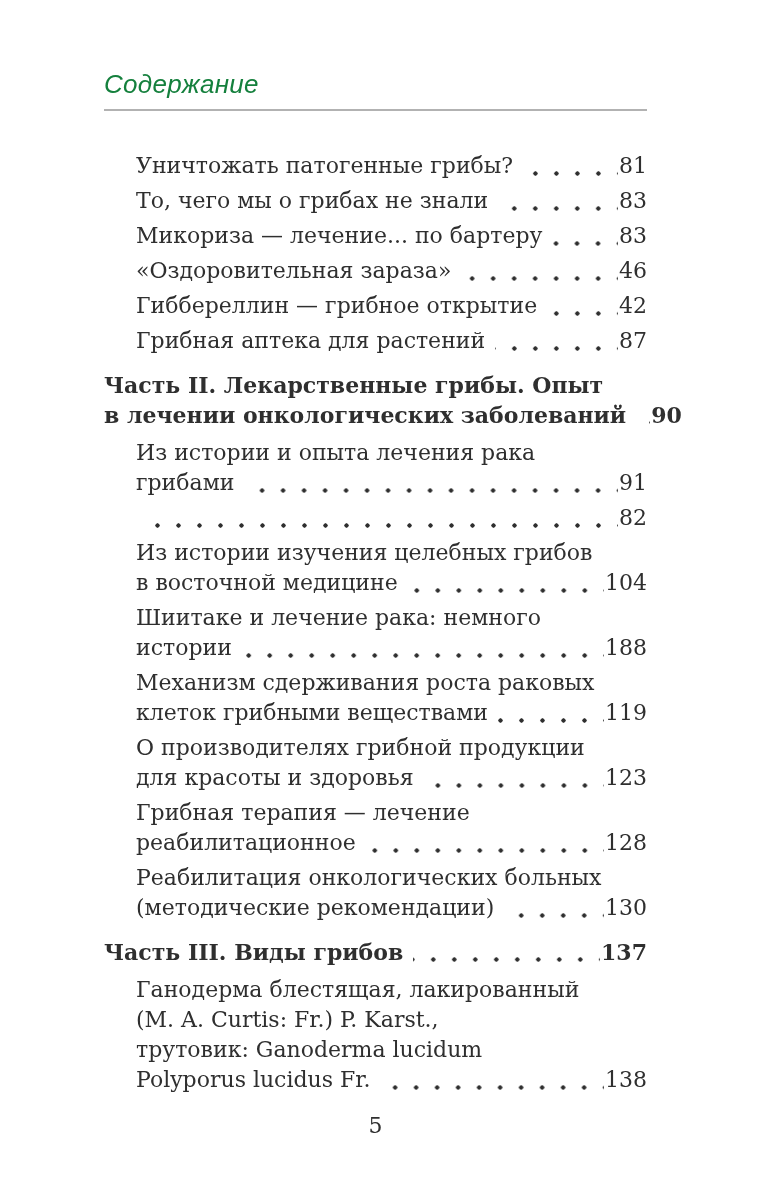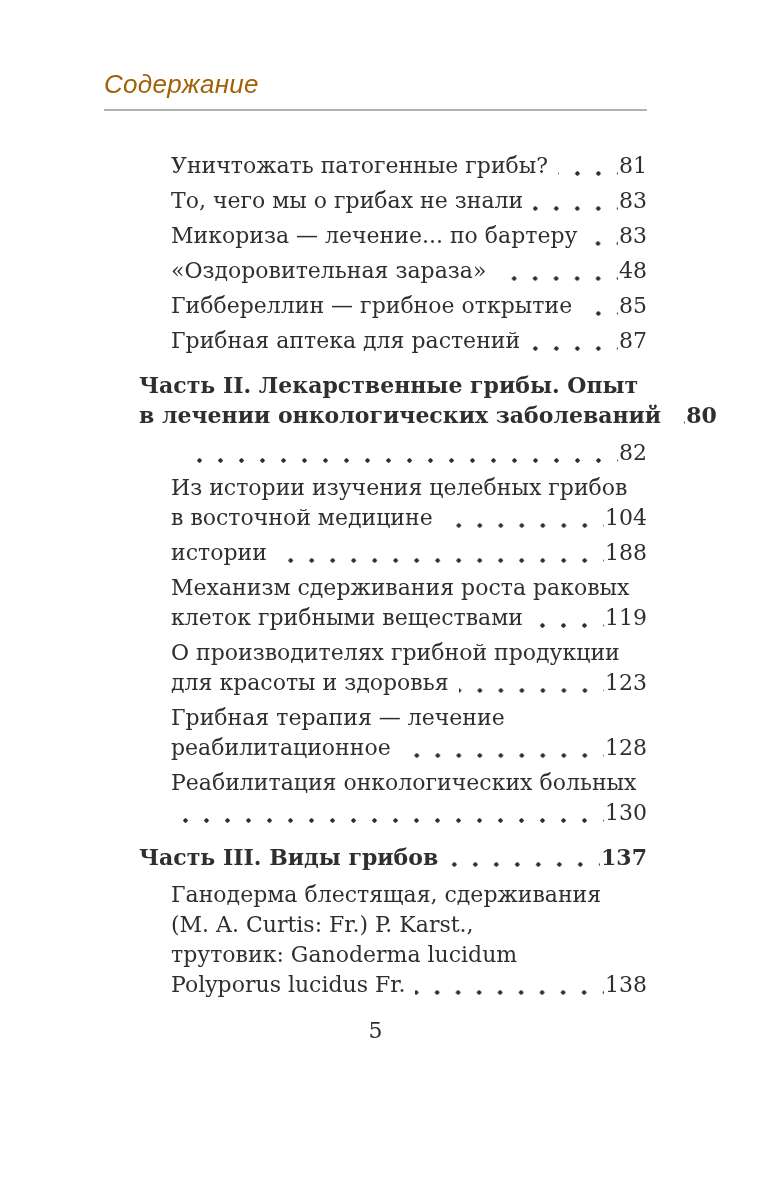--- a/index.html
+++ b/index.html
@@ -12,27 +12,27 @@
     -webkit-font-smoothing: antialiased;
   }
   .page { padding: 70px 116px 0 104px; }
 
   .title {
     font-family: "Liberation Sans", sans-serif;
     font-style: italic;
     font-weight: 400;
     font-size: 26px;
     line-height: 1.1;
-    color: #a16207;
+    color: #15803d;
     letter-spacing: 0.3px;
   }
   .rule { height: 2px; background: #b2b2b2; margin-top: 10px; }
 
   .toc { margin-top: 40px; font-size: 22px; }
-  .entry { margin-bottom: 5px; margin-left: 35px; }
+  .entry { margin-bottom: 5px; }
   .entry.item { padding-left: 32px; }
   .entry.section { font-weight: 700; margin-top: 14px; margin-bottom: 8px; }
   .line { line-height: 30px; white-space: nowrap; }
   .line.last { display: flex; align-items: baseline; white-space: normal; }
   .txt { white-space: nowrap; }
   .leader {
     flex: 1 1 auto;
     align-self: flex-end;
     height: 7px;
     margin: 0 1px 4px 10px;
@@ -79,60 +79,69 @@
         <div class="line last">
           <span class="txt">Микориза — лечение... по бартеру</span>
           <span class="leader"></span>
           <span class="pg">83</span>
         </div>
       </div>
       <div class="entry item">
         <div class="line last">
           <span class="txt">«Оздоровительная зараза»</span>
           <span class="leader"></span>
-          <span class="pg">48</span>
+          <span class="pg">46</span>
         </div>
       </div>
       <div class="entry item">
         <div class="line last">
           <span class="txt">Гиббереллин — грибное открытие</span>
           <span class="leader"></span>
-          <span class="pg">85</span>
+          <span class="pg">42</span>
         </div>
       </div>
       <div class="entry item">
         <div class="line last">
           <span class="txt">Грибная аптека для растений</span>
           <span class="leader"></span>
           <span class="pg">87</span>
         </div>
       </div>
       <div class="entry section">
         <div class="line">Часть II. Лекарственные грибы. Опыт</div>
         <div class="line last">
           <span class="txt">в лечении онкологических заболеваний</span>
           <span class="leader"></span>
-          <span class="pg">80</span>
+          <span class="pg">90</span>
+        </div>
+      </div>
+      <div class="entry item">
+        <div class="line">Из истории и опыта лечения рака</div>
+        <div class="line last">
+          <span class="txt">грибами</span>
+          <span class="leader"></span>
+          <span class="pg">91</span>
         </div>
       </div>
       <div class="entry item">
         <div class="line last">
           <span class="leader"></span>
           <span class="pg">82</span>
         </div>
       </div>
       <div class="entry item">
         <div class="line">Из истории изучения целебных грибов</div>
         <div class="line last">
           <span class="txt">в восточной медицине</span>
           <span class="leader"></span>
           <span class="pg">104</span>
         </div>
       </div>
       <div class="entry item">
+        <div class="line">Шиитаке и лечение рака: немного</div>
         <div class="line last">
           <span class="txt">истории</span>
           <span class="leader"></span>
           <span class="pg">188</span>
         </div>
       </div>
       <div class="entry item">
         <div class="line">Механизм сдерживания роста раковых</div>
         <div class="line last">
           <span class="txt">клеток грибными веществами</span>
@@ -152,33 +161,34 @@
         <div class="line">Грибная терапия — лечение</div>
         <div class="line last">
           <span class="txt">реабилитационное</span>
           <span class="leader"></span>
           <span class="pg">128</span>
         </div>
       </div>
       <div class="entry item">
         <div class="line">Реабилитация онкологических больных</div>
         <div class="line last">
+          <span class="txt">(методические рекомендации)</span>
           <span class="leader"></span>
           <span class="pg">130</span>
         </div>
       </div>
       <div class="entry section">
         <div class="line last">
           <span class="txt">Часть III. Виды грибов</span>
           <span class="leader"></span>
           <span class="pg">137</span>
         </div>
       </div>
       <div class="entry item">
-        <div class="line">Ганодерма блестящая, сдерживания</div>
+        <div class="line">Ганодерма блестящая, лакированный</div>
         <div class="line">(M. A. Curtis: Fr.) P. Karst.,</div>
         <div class="line">трутовик: Ganoderma lucidum</div>
         <div class="line last">
           <span class="txt">Polyporus lucidus Fr.</span>
           <span class="leader"></span>
           <span class="pg">138</span>
         </div>
       </div>
     </main>
 

